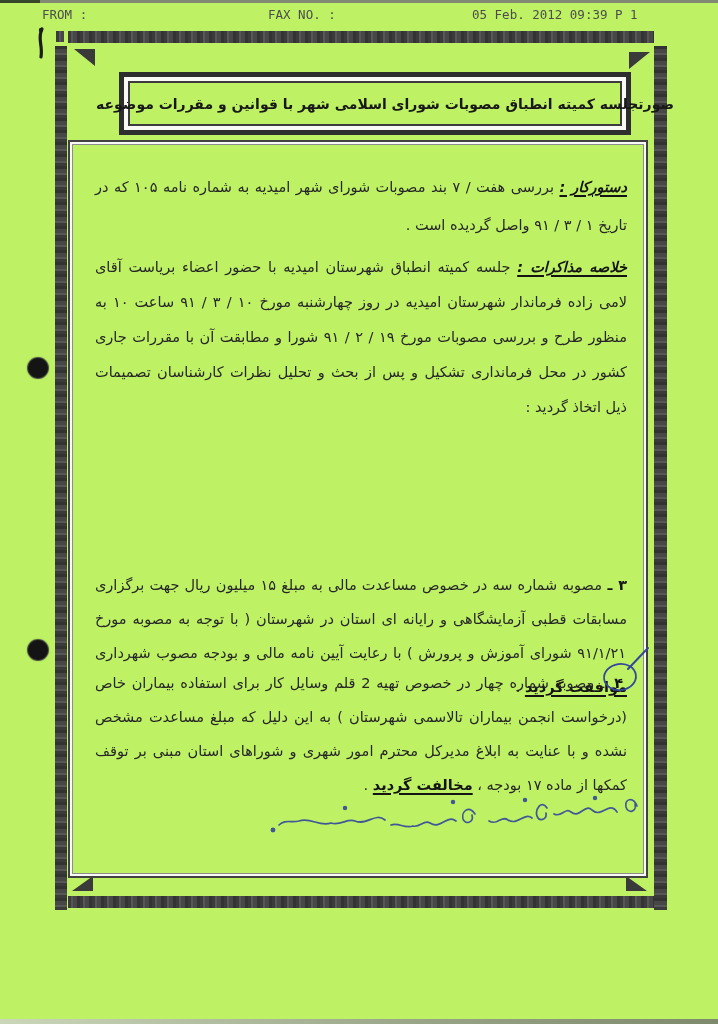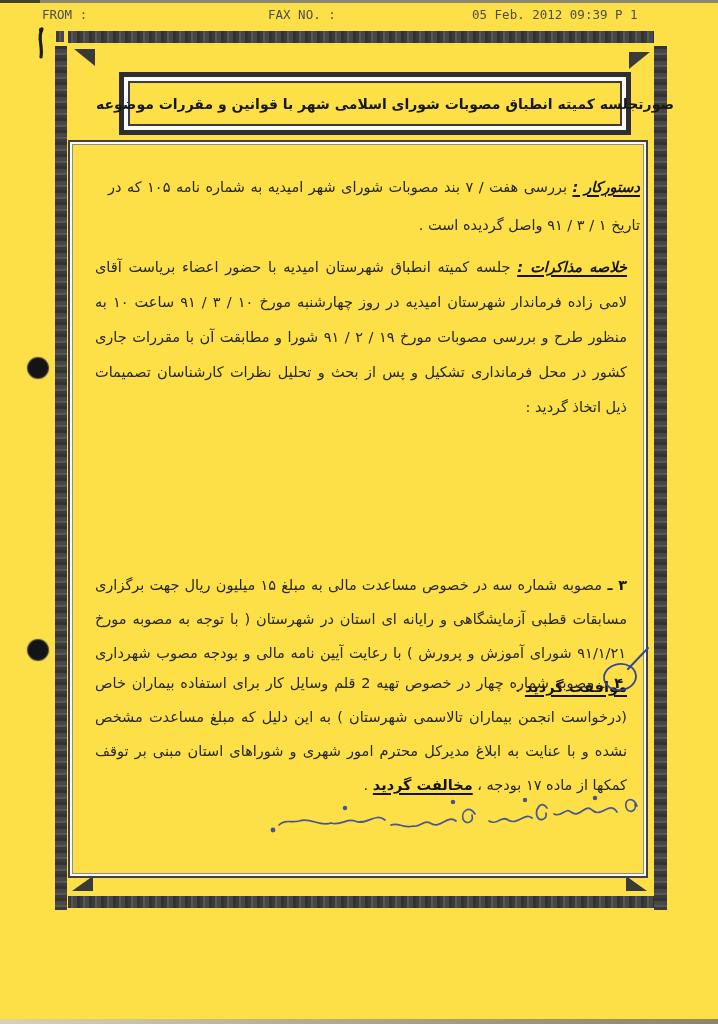--- a/index.html
+++ b/index.html
@@ -1,19 +1,19 @@
 <!DOCTYPE html>
 <html lang="fa"><head>
 <meta charset="utf-8">
 <style>
   * { margin:0; padding:0; box-sizing:border-box; }
   html,body { background:#d8d8d8; }
   .page {
     position:relative; width:718px; height:1024px; margin:0 auto;
-    background:#fde047; overflow:hidden;
+    background:#bef264; overflow:hidden;
     font-family:"DejaVu Sans", sans-serif; color:#242424;
   }
   .scan-edge-top { position:absolute; top:0; left:0; right:0; height:3px;
     background:linear-gradient(90deg,#1f2a20 0 40px,#777 40px 100%); opacity:.85; }
   .scan-edge-bottom { position:absolute; bottom:0; left:0; right:0; height:5px;
     background:linear-gradient(90deg,#cfcfcf,#8f8f8f 60%,#6f6f6f); opacity:.8; }
 
   
   .fax-header { position:absolute; top:7px; left:0; right:0; height:20px;
     font-family:"DejaVu Sans Mono", monospace; font-size:12.5px; color:#4c4c4c; }
@@ -48,21 +48,21 @@
     display:flex; align-items:center; justify-content:center;
     direction:rtl; font-weight:bold; font-size:14px; letter-spacing:-0.2px;
     white-space:nowrap; color:#181818;padding-left:20px; }
 
   .content-box { position:absolute; left:68px; top:140px; width:580px; height:738px;
     border:2px solid #414141;
     box-shadow:inset 0 0 0 2px #f9f9f6, inset 0 0 0 3px #8d8d8d; }
 
   .para { position:absolute; left:95px; width:532px; direction:rtl;
     text-align:justify; font-size:14.5px; color:#262626; }
-  .para-agenda  { top:168px; line-height:38px;margin-left:13px; }
+  .para-agenda  { top:168px; line-height:38px; }
   .para-summary { top:250px; line-height:35px; }
   .para-res1 { top:426px; line-height:34px; }
   .para-res2 { top:500px; line-height:34px; }
   .para-res3 { top:568px; line-height:34px; }
   .para-res4 { top:666px; line-height:34px; }
 
   .lead { font-weight:bold; font-style:italic; text-decoration:underline;
     text-underline-offset:3px; text-decoration-thickness:1.5px; color:#141414; }
   .res-num { font-weight:bold; color:#141414; }
   .verdict { font-weight:bold; text-decoration:underline;

